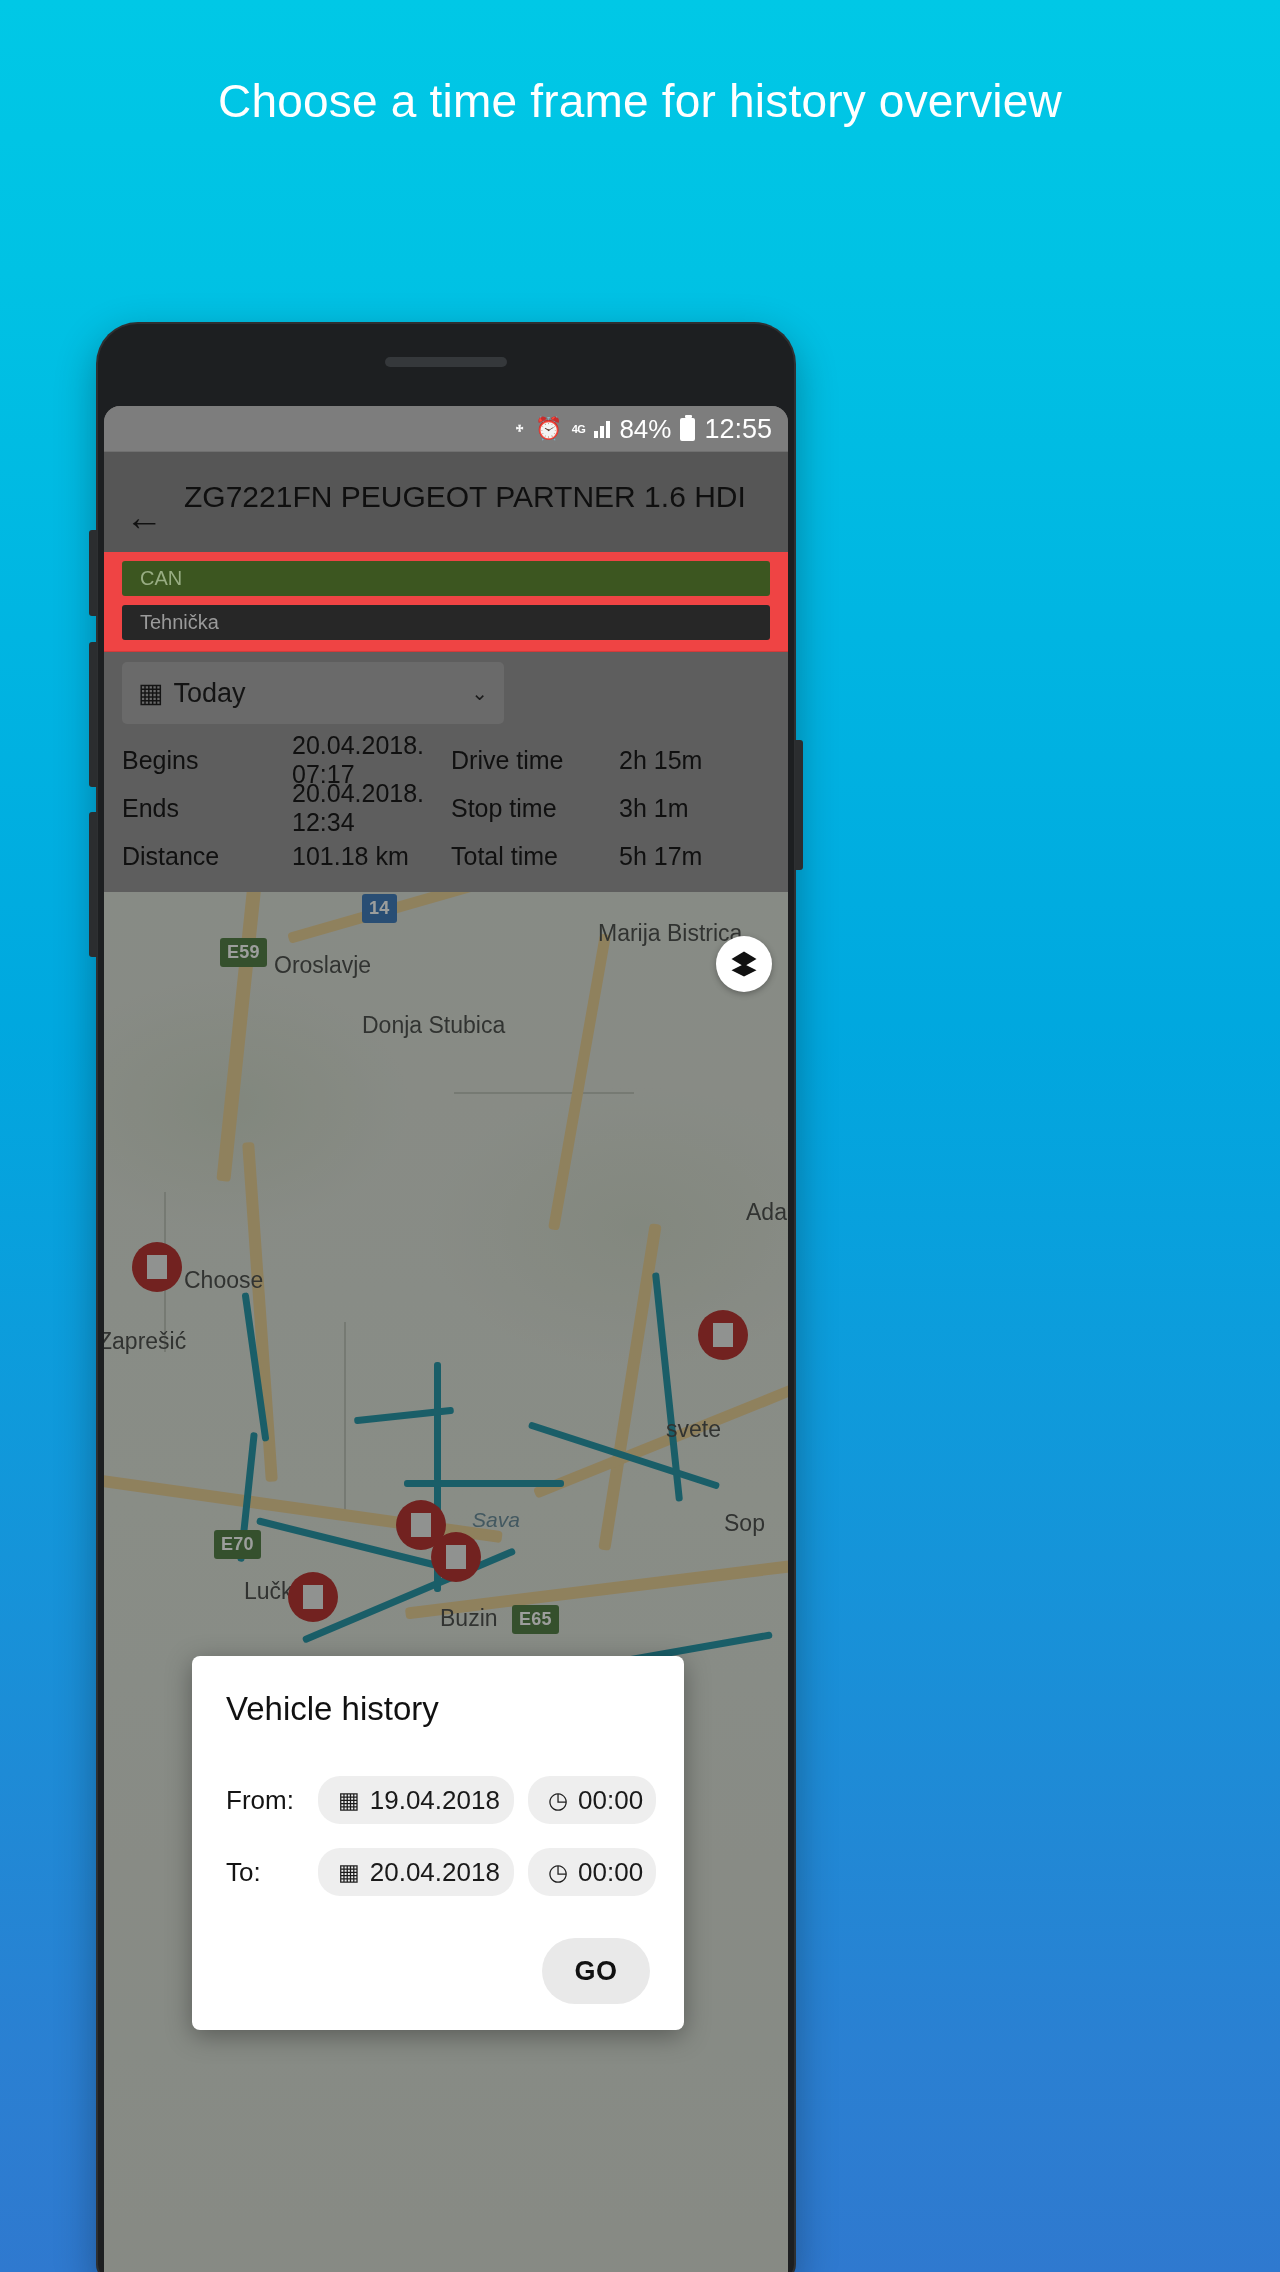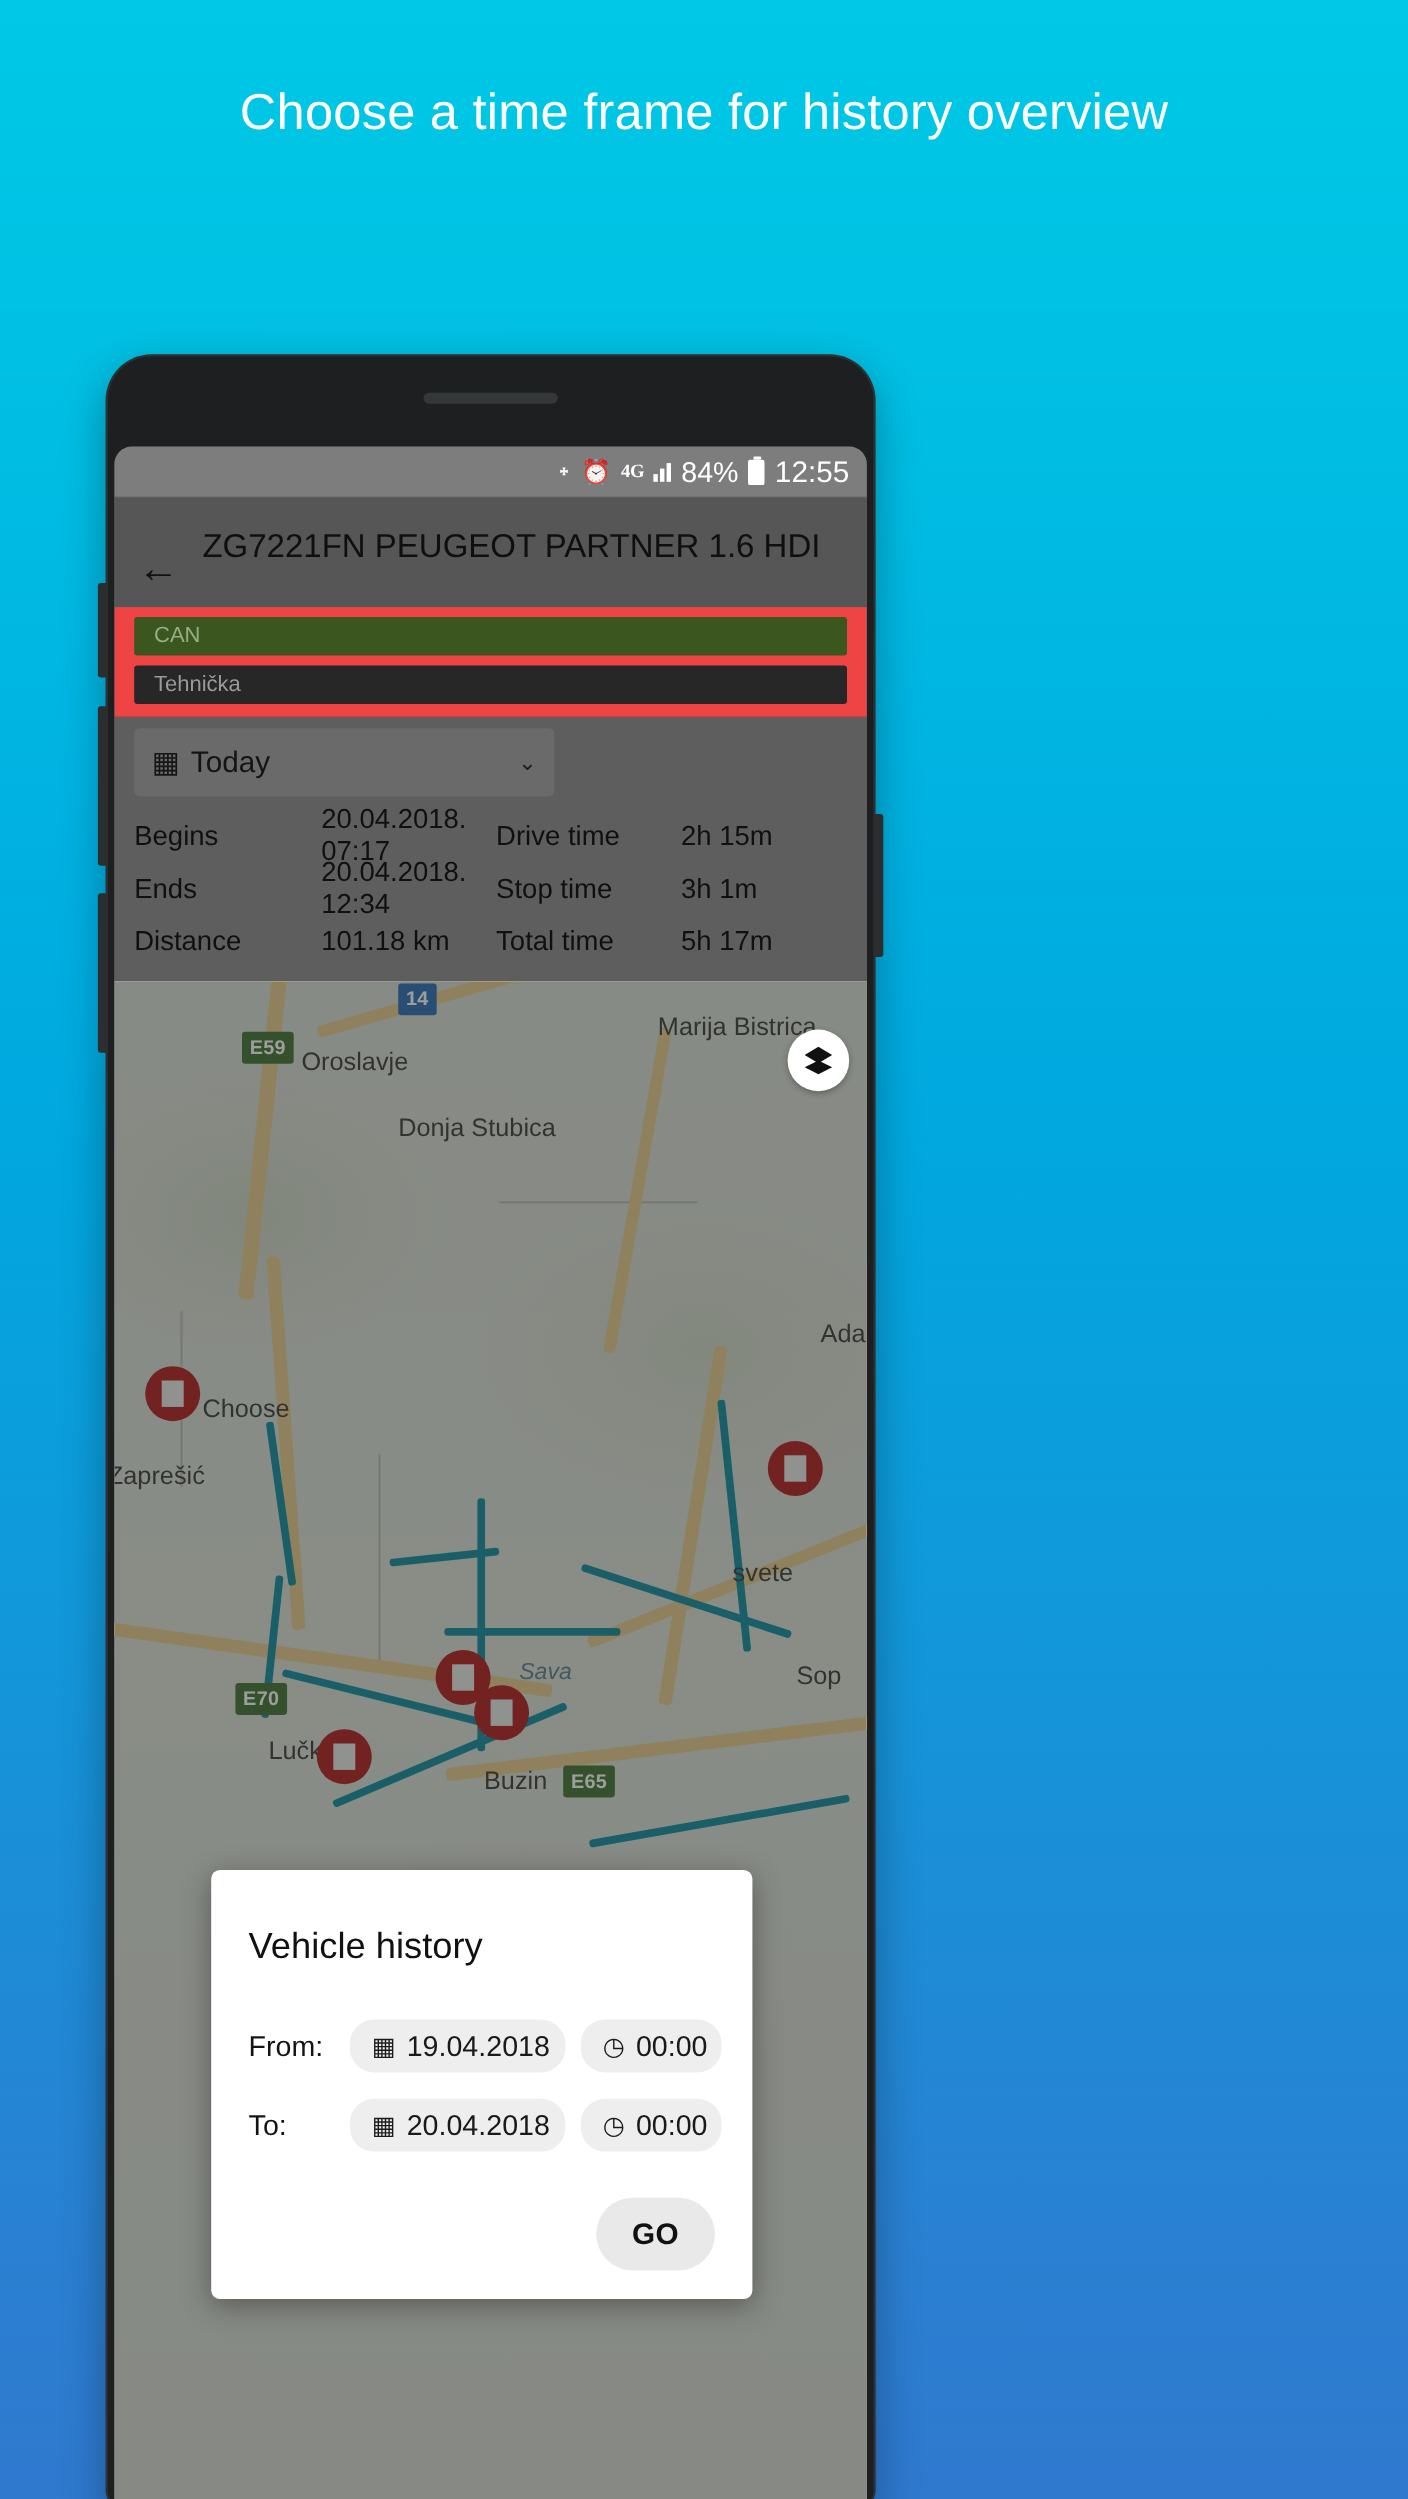--- a/index.html
+++ b/index.html
@@ -96,21 +96,21 @@
     position: relative;
   }
   .statusbar::after {
     content: "";
     position: absolute;
     left: 0; right: 0; bottom: 0;
     height: 1px;
     background: rgba(0,0,0,0.10);
   }
   .sb-ico { font-size: 22px; line-height: 1; opacity: .95; }
-  .sb-4g { font-size: 17px; font-weight: bold; letter-spacing: -.5px; font-family: Liberation Serif, serif; }
+  .sb-4g { font-size: 11px; font-weight: bold; letter-spacing: -.5px; }
   .sb-bars { display: inline-flex; align-items: flex-end; gap: 2px; height: 18px; }
   .sb-bars i { display: block; width: 4px; background: #fff; }
   .sb-bars i:nth-child(1) { height: 7px; }
   .sb-bars i:nth-child(2) { height: 12px; }
   .sb-bars i:nth-child(3) { height: 17px; }
   .sb-pct { font-size: 26px; }
   .sb-batt {
     width: 15px; height: 23px;
     border: 2px solid #fff; border-radius: 2px;
     background: #fff; position: relative;
@@ -282,27 +282,27 @@
     display: flex;
     align-items: center;
     justify-content: center;
     box-shadow: 0 2px 6px rgba(0,0,0,0.3);
   }
 
   
   .dialog {
     position: absolute;
     left: 96px;
-    top: 1378px;
+    top: 1334px;
     width: 492px;
     background: #ffffff;
     border-radius: 8px;
     z-index: 60;
     box-shadow: 0 6px 26px rgba(0,0,0,0.35);
-    padding: 50px 34px 26px 34px;
+    padding: 34px 34px 26px 34px;
   }
   .dialog-title {
     font-size: 33px;
     color: #111;
     margin-bottom: 48px;
   }
   .field-row {
     display: flex;
     align-items: center;
     gap: 14px;

